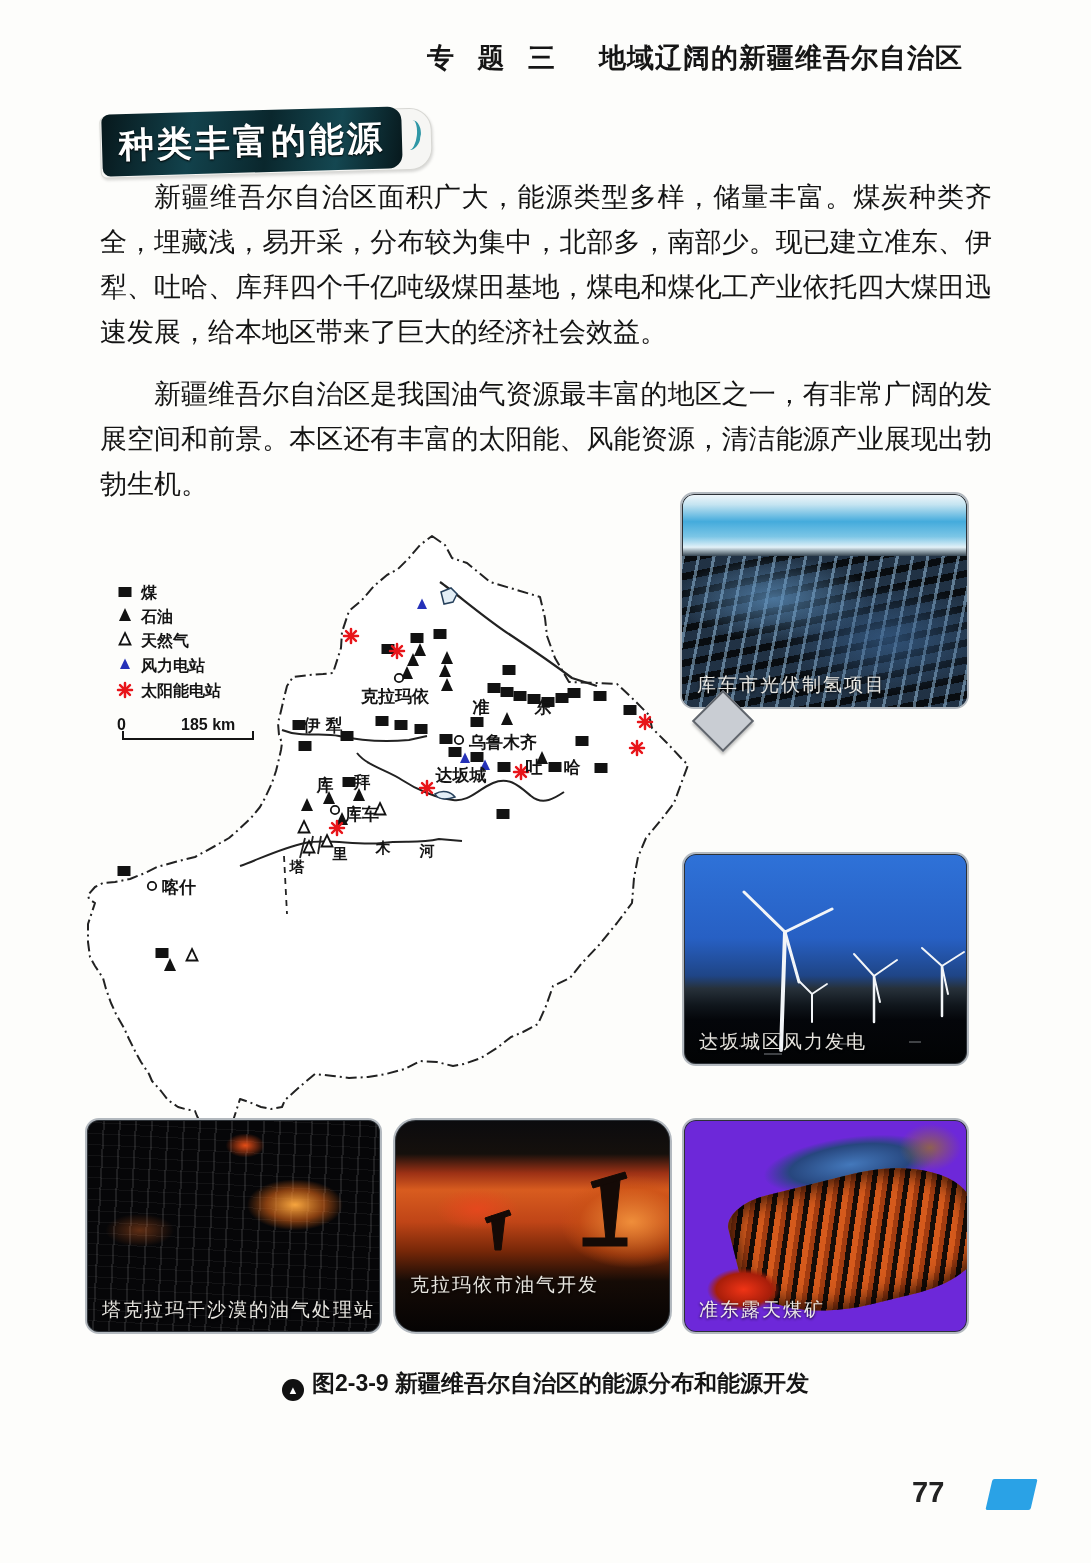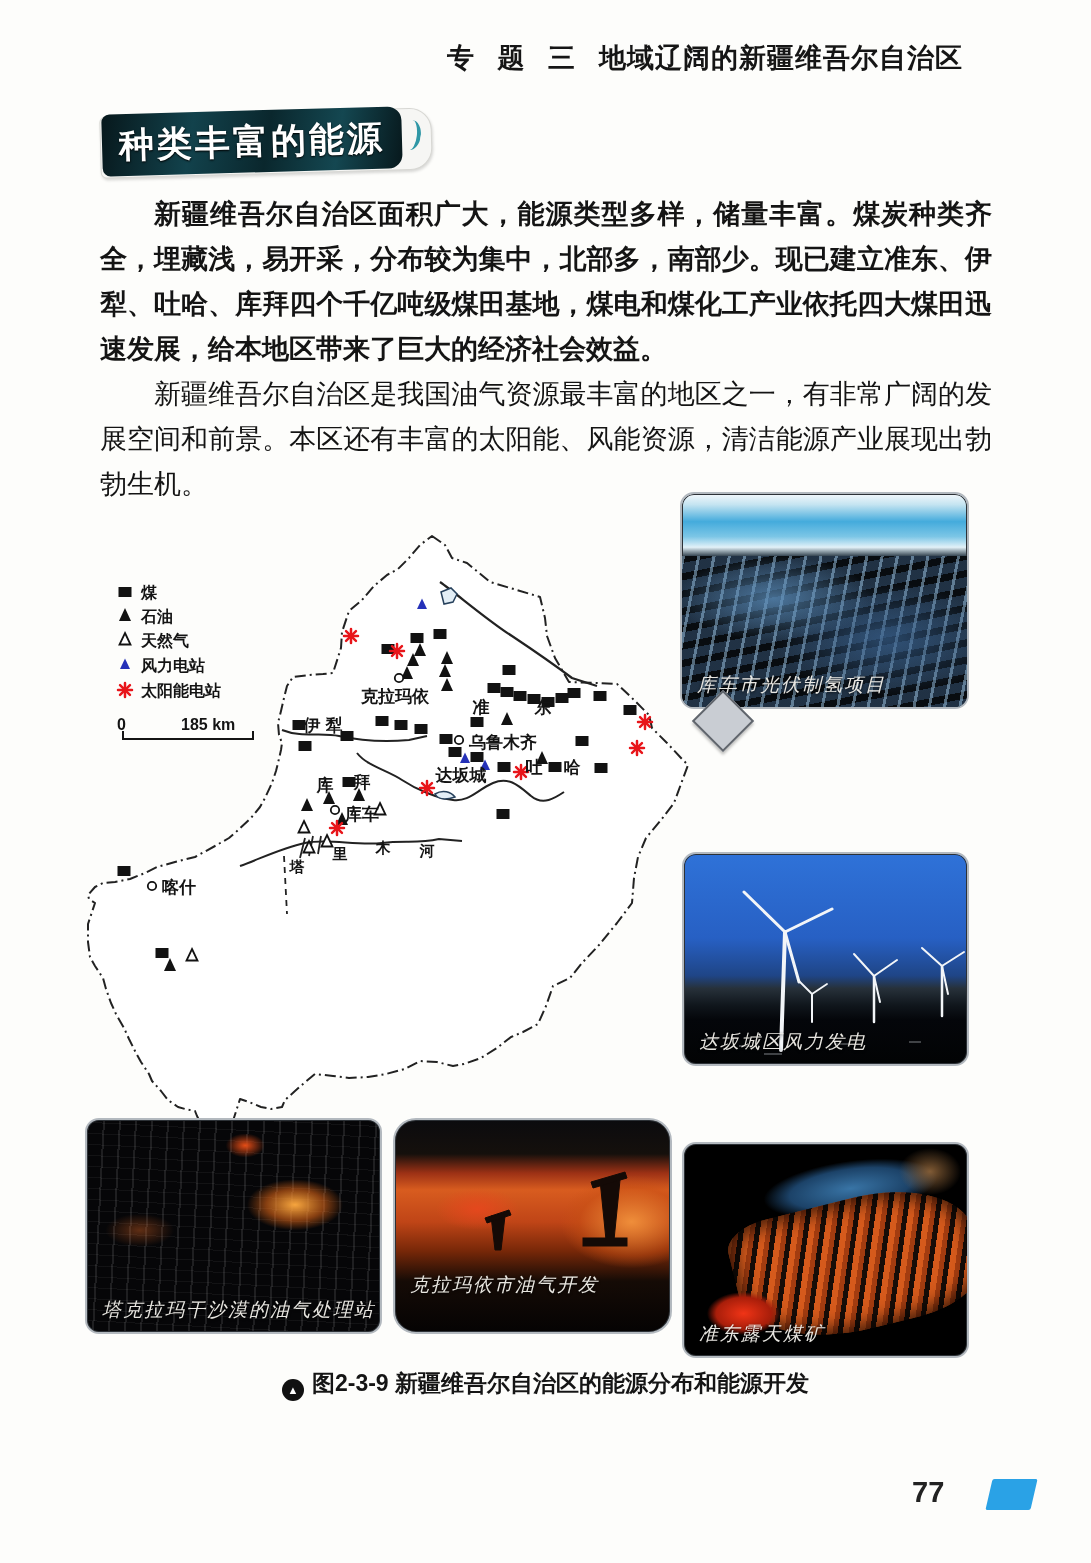--- a/index.html
+++ b/index.html
@@ -1,39 +1,39 @@
 <!DOCTYPE html>
 <html><head>
 <meta charset="utf-8">
 <style>
   html,body{margin:0;padding:0;}
   body{width:1091px;height:1563px;position:relative;background:#fdfdfb;overflow:hidden;
        font-family:"Liberation Sans","DejaVu Sans",sans-serif;color:#1a1a1a;}
   
   .page-header{position:absolute;top:40px;right:128px;font-size:27px;font-weight:bold;color:#151515;}
-  .page-header .sp1{letter-spacing:8px;margin-right:16px;text-align:right;}
+  .page-header .sp1{letter-spacing:8px;margin-right:36px;text-align:right;}
   .page-header .sp2{letter-spacing:1px;}
   
   .banner-wrap{position:absolute;left:100px;top:110px;width:335px;height:64px;transform:rotate(-1.6deg);}
   .banner-back{position:absolute;left:0;top:2px;width:330px;height:60px;background:#f6f6f4;
        border:1px solid #d7d7d3;border-radius:6px 22px 22px 6px;box-shadow:1px 2px 3px rgba(0,0,0,.15);}
   .banner-bar{position:absolute;left:2px;top:0;width:300px;height:62px;border-radius:8px 14px 14px 8px;
        background:linear-gradient(100deg,#07181c 0%,#12424c 30%,#0a272d 55%,#144751 78%,#07181c 100%);
        display:flex;align-items:center;justify-content:center;}
   .banner-text{color:#ffffff;font-size:35px;font-weight:bold;letter-spacing:3px;text-shadow:0 1px 2px #000;}
   .banner-swirl{position:absolute;right:14px;top:14px;width:16px;height:30px;border:0;
        border-right:4px solid #2f97a6;border-radius:50%;transform:rotate(8deg);}
   
   .para{position:absolute;left:100px;width:892px;font-size:27px;line-height:45px;text-align:justify;
         text-indent:2em;color:#141414;font-weight:500;}
   
   .map-svg{position:absolute;left:57px;top:528px;}
   
   .photo{position:absolute;border-radius:14px;overflow:hidden;border:2px solid #b3b9bf;box-shadow:0 0 0 1px #2c3136 inset;}
-  .caption{position:absolute;left:15px;bottom:9px;color:#f4f2ec;font-size:19px;font-style:italic;
+  .caption{position:absolute;left:15px;bottom:9px;color:#f4f2ec;font-size:19px;
            letter-spacing:2px;text-shadow:0 1px 3px rgba(0,0,0,.9);opacity:.95;white-space:nowrap;}
   .photo-solar{left:680px;top:492px;width:285px;height:213px;
      background:linear-gradient(180deg,#f4f8fb 0%,#c4e4f1 5%,#44abdc 13%,#7cc6e6 20%,#e2f1f8 25%,#3a4a56 29%,#1a2430 33%,#141c26 100%);}
   .pv-field{position:absolute;left:0;right:0;top:29%;bottom:0;
      background:
        radial-gradient(140px 60px at 32% 28%,rgba(90,140,185,.75),transparent 70%),
        radial-gradient(160px 80px at 72% 55%,rgba(55,95,140,.7),transparent 70%),
        repeating-linear-gradient(101deg,rgba(160,200,230,.5) 0 3px,transparent 3px 15px),
        repeating-linear-gradient(169deg,rgba(0,0,0,.55) 0 7px,rgba(70,110,155,.28) 7px 17px),
        #121a23;}
@@ -47,21 +47,21 @@
        radial-gradient(26px 16px at 54% 12%,#e64d16,transparent 75%),
        radial-gradient(46px 22px at 18% 52%,rgba(205,95,35,.45),transparent 75%),
        repeating-linear-gradient(93deg,rgba(255,255,255,.10) 0 2px,transparent 2px 16px),
        repeating-linear-gradient(3deg,rgba(255,255,255,.05) 0 1px,transparent 1px 11px),
        #060608;}
   .photo-karamay{left:393px;top:1118px;width:275px;height:212px;
      background:
        radial-gradient(95px 62px at 86% 48%,#ef8e3a,rgba(200,80,20,.5) 55%,transparent 75%),
        radial-gradient(60px 30px at 30% 42%,rgba(235,70,30,.8),transparent 70%),
        linear-gradient(180deg,#0b0b0e 0%,#15100c 16%,#9c3115 25%,#d85c1f 33%,#c04517 48%,#762708 62%,#150b06 76%,#050303 100%); border-radius: 23px;}
-  .photo-coalmine{left:682px;top:1118px;width:283px;height:212px;background:#000000;margin-top:24px;}
+  .photo-coalmine{left:682px;top:1118px;width:283px;height:212px;background:#6d28d9;}
   .cm-blue{position:absolute;left:28%;top:8%;width:62%;height:26%;transform:rotate(-8deg);border-radius:40%;
      background:radial-gradient(closest-side,#3f81b8,#1f4a74 70%,transparent);opacity:.9;}
   .cm-pit{position:absolute;left:18%;top:26%;width:86%;height:62%;transform:rotate(-14deg);border-radius:18% 45% 30% 50%;
      background:repeating-linear-gradient(112deg,#170d08 0 5px,#d55a1c 5px 11px,#a33c10 11px 16px);
      box-shadow:0 0 18px 6px rgba(0,0,0,.7) inset;}
   .cm-red{position:absolute;left:8%;top:70%;width:26%;height:20%;border-radius:45%;
      background:radial-gradient(closest-side,#f03416,#a81e0a 75%,transparent);}
   .cm-brown{position:absolute;right:2%;top:2%;width:22%;height:22%;border-radius:50%;
      background:radial-gradient(closest-side,rgba(150,105,60,.85),transparent);}
   
@@ -81,21 +81,21 @@
 </div>
 
 <div class="banner-wrap">
   <div class="banner-back"></div>
   <div class="banner-bar">
     <span class="banner-text">种类丰富的能源</span>
   </div>
   <span class="banner-swirl"></span>
 </div>
 
-<div class="para" style="top:192px;font-weight:bold;">新疆维吾尔自治区面积广大，能源类型多样，储量丰富。煤炭种类齐全，埋藏浅，易开采，分布较为集中，北部多，南部少。现已建立准东、伊犁、吐哈、库拜四个千亿吨级煤田基地，煤电和煤化工产业依托四大煤田迅速发展，给本地区带来了巨大的经济社会效益。</div>
+<div class="para" style="top:175px;">新疆维吾尔自治区面积广大，能源类型多样，储量丰富。煤炭种类齐全，埋藏浅，易开采，分布较为集中，北部多，南部少。现已建立准东、伊犁、吐哈、库拜四个千亿吨级煤田基地，煤电和煤化工产业依托四大煤田迅速发展，给本地区带来了巨大的经济社会效益。</div>
 <div class="para" style="top:372px;">新疆维吾尔自治区是我国油气资源最丰富的地区之一，有非常广阔的发展空间和前景。本区还有丰富的太阳能、风能资源，清洁能源产业展现出勃勃生机。</div>
 
 <svg class="map-svg" width="640" height="634" viewBox="0 0 640 634">
 
   <path d="M375,8 L388,17 L395,30 L410,35 L433,54 L460,62 L483,69 L488,90 L490,108 L498,130 L512,154
        L540,155 L560,156 L575,170 L592,187 L595,200 L610,215 L625,231 L631,237
        L617,275 L604,292 L589,310 L581,329 L577,350 L575,375 L560,395 L542,417 L525,435 L513,450
        L496,458 L489,478 L481,496 L466,504 L454,509 L440,520 L424,530 L407,536 L396,538 L380,534
        L363,533 L348,541 L329,546 L311,549 L292,550 L276,548 L258,546 L246,556 L238,563 L228,572
        L225,579 L214,581 L204,579 L192,574 L183,571 L175,596 L168,607 L163,613 L154,607 L146,600

